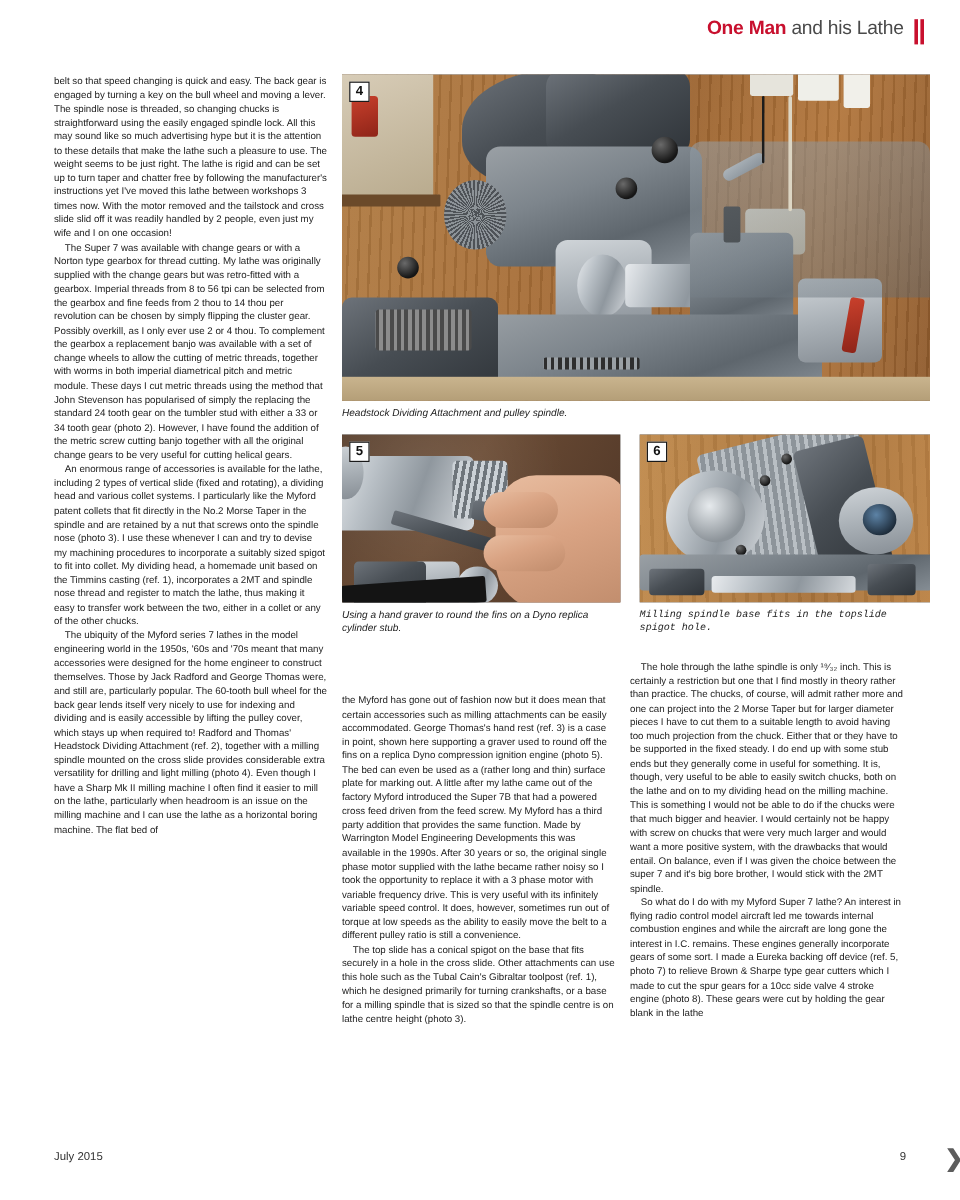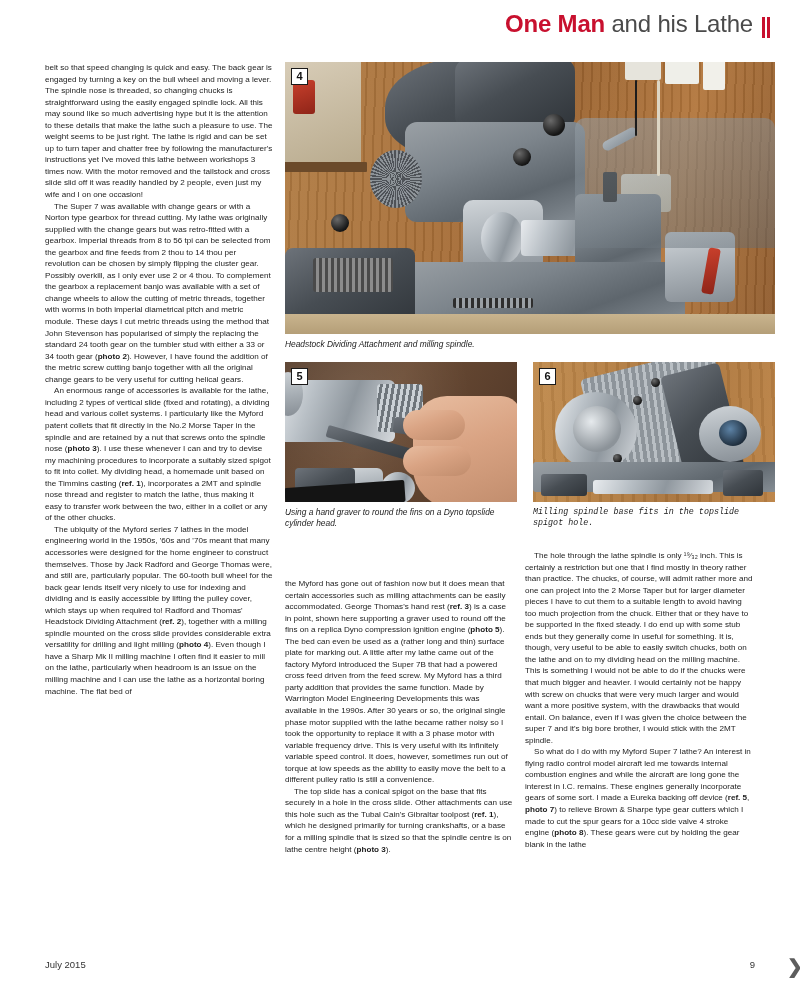--- a/index.html
+++ b/index.html
@@ -18,21 +18,21 @@
   .masthead {
     position: absolute;
     top: 0; left: 0; right: 0;
     height: 48px;
     display: flex;
     align-items: center;
     justify-content: flex-end;
     padding-right: 30px;
   }
   .masthead-title {
-    font-size: 24px;
+    font-size: 16px;
     font-weight: 700;
     letter-spacing: -0.2px;
     white-space: nowrap;
   }
   .mh-red { color: #c8102e; }
   .mh-grey { color: #4a4a4a; font-weight: 400; }
   .mh-bars {
     display: inline-block;
     margin-left: 7px;
     position: relative;
@@ -58,21 +58,21 @@
   .col {
     position: absolute;
     width: 228px;
     font-size: 8.1px;
     line-height: 11.55px;
     text-align: left;
     color: #1c1c1c;
   }
   .col p { margin: 0; text-indent: 9px; }
   .col p.noindent { text-indent: 0; }
-  .col b { font-weight: 700; }
+  .col b { font-weight: 400; }
 
   #col1 { left: 0;   top: 0;   }
   #col2 { left: 240px; top: 516px; }
   #col3 { left: 480px; top: 488px; }
 
   
   .photo {
     position: absolute;
     overflow: hidden;
     background: #777;
@@ -258,21 +258,21 @@
       <div class="blob" style="left:340px;top:-4px;width:36px;height:22px;background:#e6e4dc;border-radius:2px;"></div>
       <div class="blob" style="left:418px;top:-2px;width:22px;height:30px;background:#f1f0ea;border-radius:2px;"></div>
 
       <div class="blob" style="left:350px;top:18px;width:2px;height:56px;background:#1c1c1c;"></div>
       <div class="blob" style="left:372px;top:18px;width:3px;height:96px;background:#ddd6c4;"></div>
 
       <div class="blob bench" style="left:-2px;top:252px;width:494px;height:24px;border-radius:0;"></div>
     </div>
     <div class="badge">4</div>
   </div>
-  <div class="caption" id="cap4">Headstock Dividing Attachment and milling spindle.</div>
+  <div class="caption" id="cap4">Headstock Dividing Attachment and pulley spindle.</div>
 
   <div class="photo" id="photo5">
     <div class="ph-canvas">
       <div class="wall-dark"></div>
 
       <div class="blob metal-shine" style="left:-10px;top:18px;width:120px;height:62px;border-radius:6px;"></div>
       <div class="blob metal-light" style="left:-12px;top:10px;width:30px;height:44px;border-radius:50%;"></div>
 
       <div class="blob" style="left:92px;top:22px;width:46px;height:48px;background:repeating-linear-gradient(100deg,#cbd1d6 0 3px,#6e757b 3px 6px);border-radius:4px;"></div>
 
@@ -284,21 +284,21 @@
       <div class="blob skin" style="left:118px;top:84px;width:68px;height:30px;border-radius:16px;"></div>
 
       <div class="blob metal-light" style="left:58px;top:106px;width:40px;height:38px;border-radius:6px;"></div>
       <div class="blob metal-shine" style="left:96px;top:110px;width:34px;height:32px;border-radius:50%;"></div>
 
       <div class="blob metal-dark" style="left:10px;top:106px;width:60px;height:40px;border-radius:4px;"></div>
       <div class="blob" style="left:0px;top:122px;width:120px;height:22px;background:#141414;border-radius:2px;transform:rotate(-4deg);"></div>
     </div>
     <div class="badge">5</div>
   </div>
-  <div class="caption" id="cap5">Using a hand graver to round the fins on a Dyno topslide cylinder head.</div>
+  <div class="caption" id="cap5">Using a hand graver to round the fins on a Dyno replica cylinder stub.</div>
 
   <div class="photo" id="photo6">
     <div class="ph-canvas">
       <div class="wall-ply"></div>
 
       <div class="blob" style="left:58px;top:0px;width:136px;height:108px;background:repeating-linear-gradient(96deg,#b9bfc4 0 3px,#8d949a 3px 7px);border-radius:5px;transform:rotate(-14deg);"></div>
       <div class="blob metal-dark" style="left:140px;top:6px;width:60px;height:112px;border-radius:5px;transform:rotate(-14deg);"></div>
 
       <div class="blob metal-shine" style="left:22px;top:30px;width:82px;height:78px;border-radius:50%;"></div>
       <div class="blob" style="left:40px;top:44px;width:48px;height:46px;border-radius:50%;background:radial-gradient(circle at 38% 34%,#e6eaed,#8c9399 70%);"></div>

